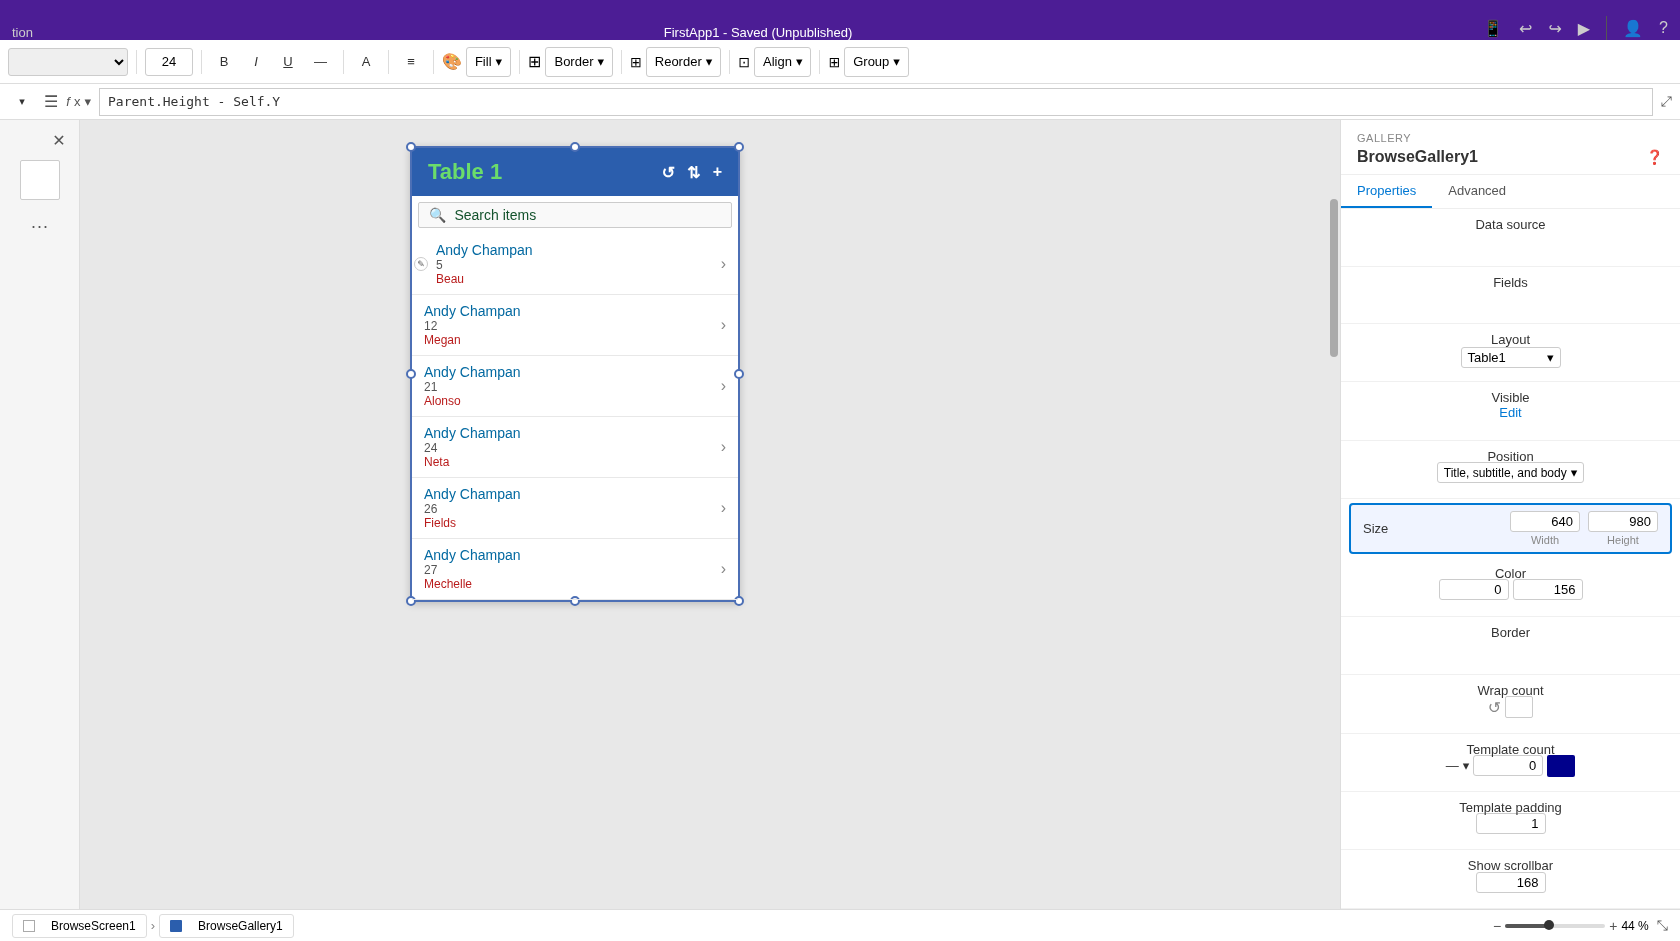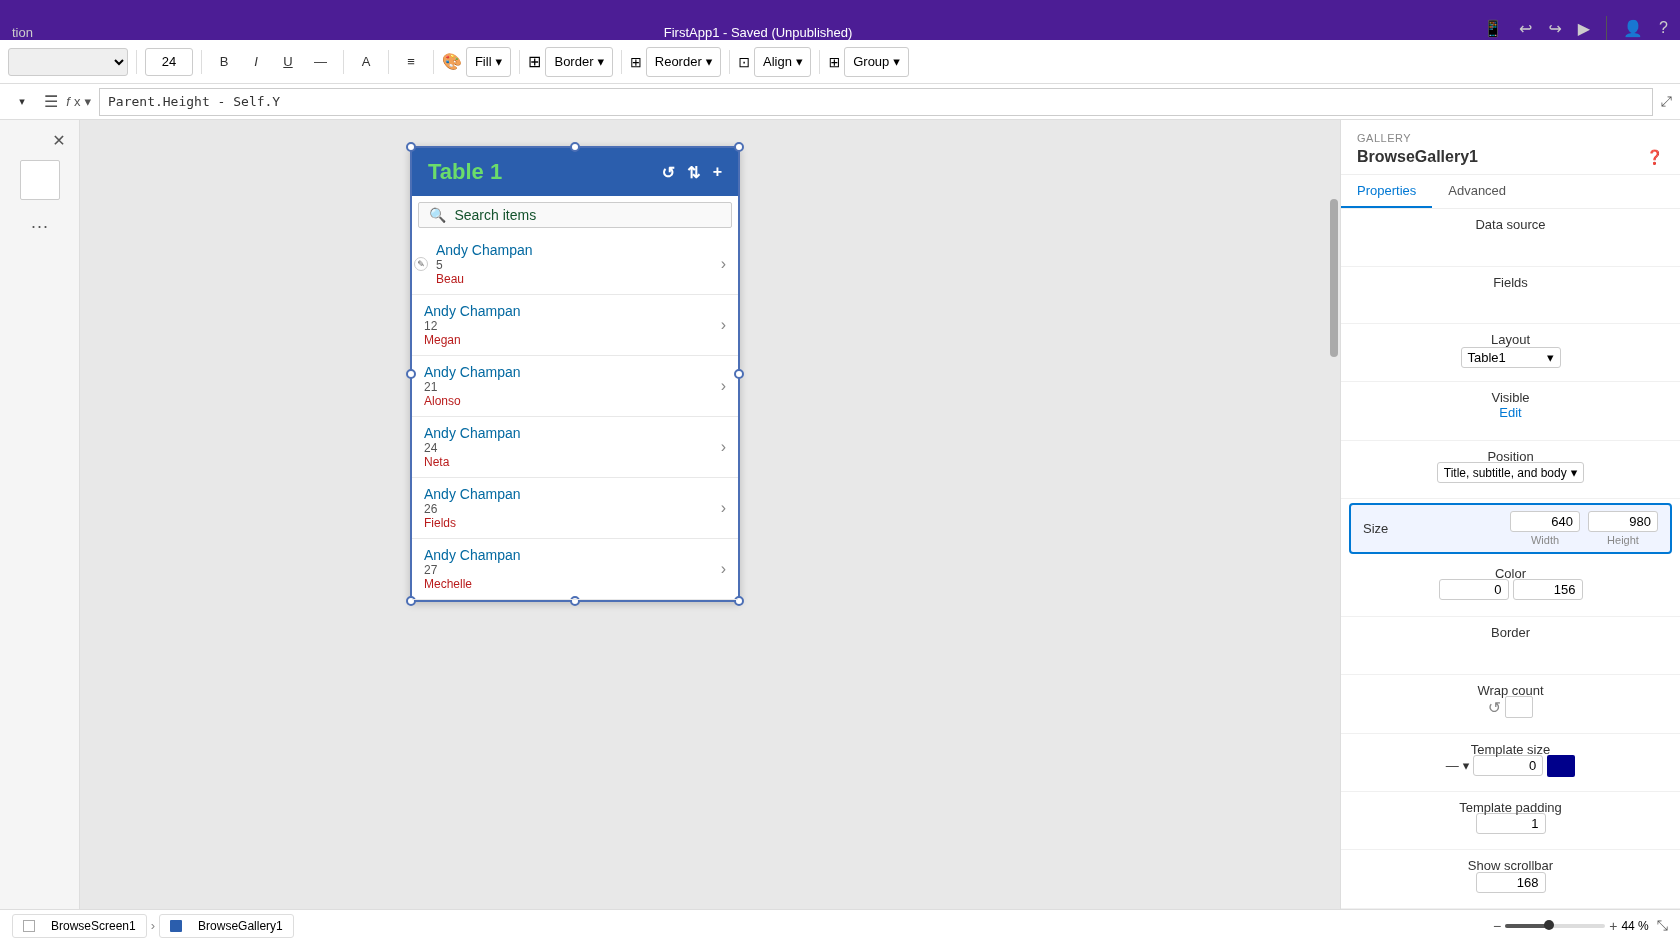--- a/index.html
+++ b/index.html
@@ -529,21 +529,21 @@
     </div>
 
     <div class="prop-row">
       <div class="prop-label">Wrap count</div>
       <div class="prop-value">
         <input class="prop-input" type="text" value="1" style="">
       </div>
     </div>
 
     <div class="prop-row">
-      <div class="prop-label">Template size</div>
+      <div class="prop-label">Template count</div>
       <div class="prop-value">
         <input class="prop-input" type="text" value="168" style="">
       </div>
     </div>
 
     <div class="prop-row">
       <div class="prop-label">Template padding</div>
       <div class="prop-value">
         <input class="prop-input" type="text" value="0" style="">
       </div>

